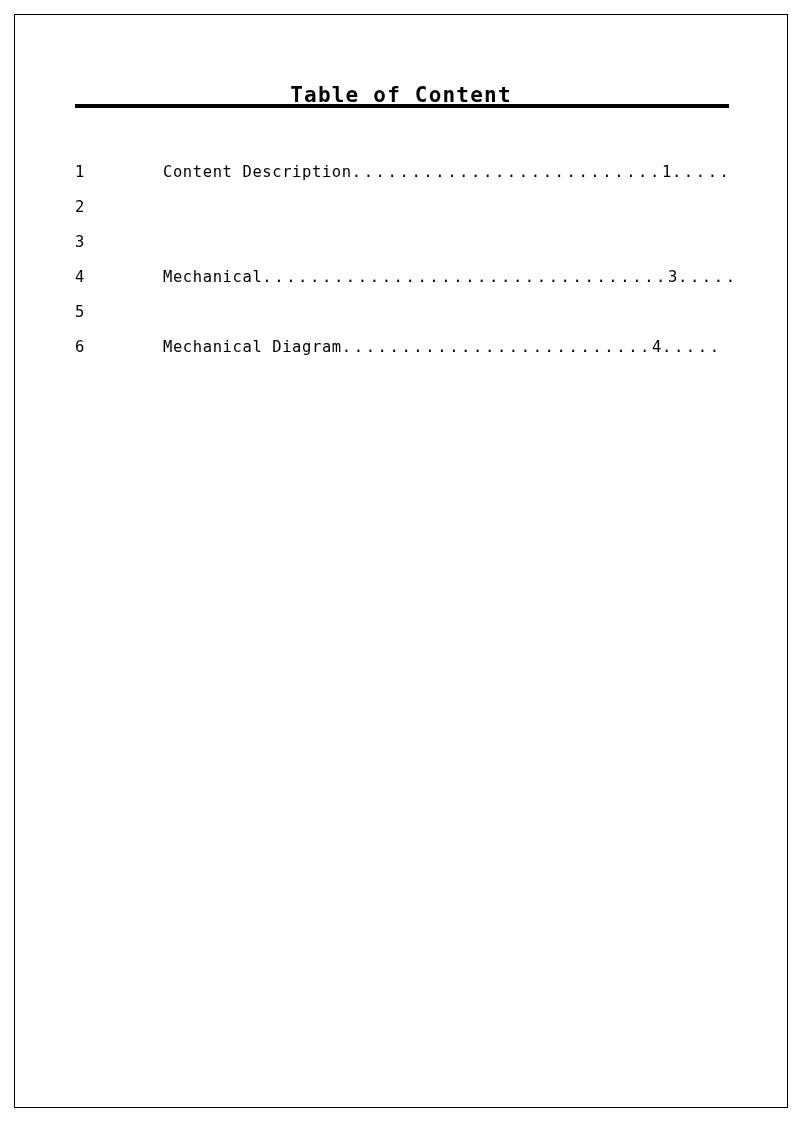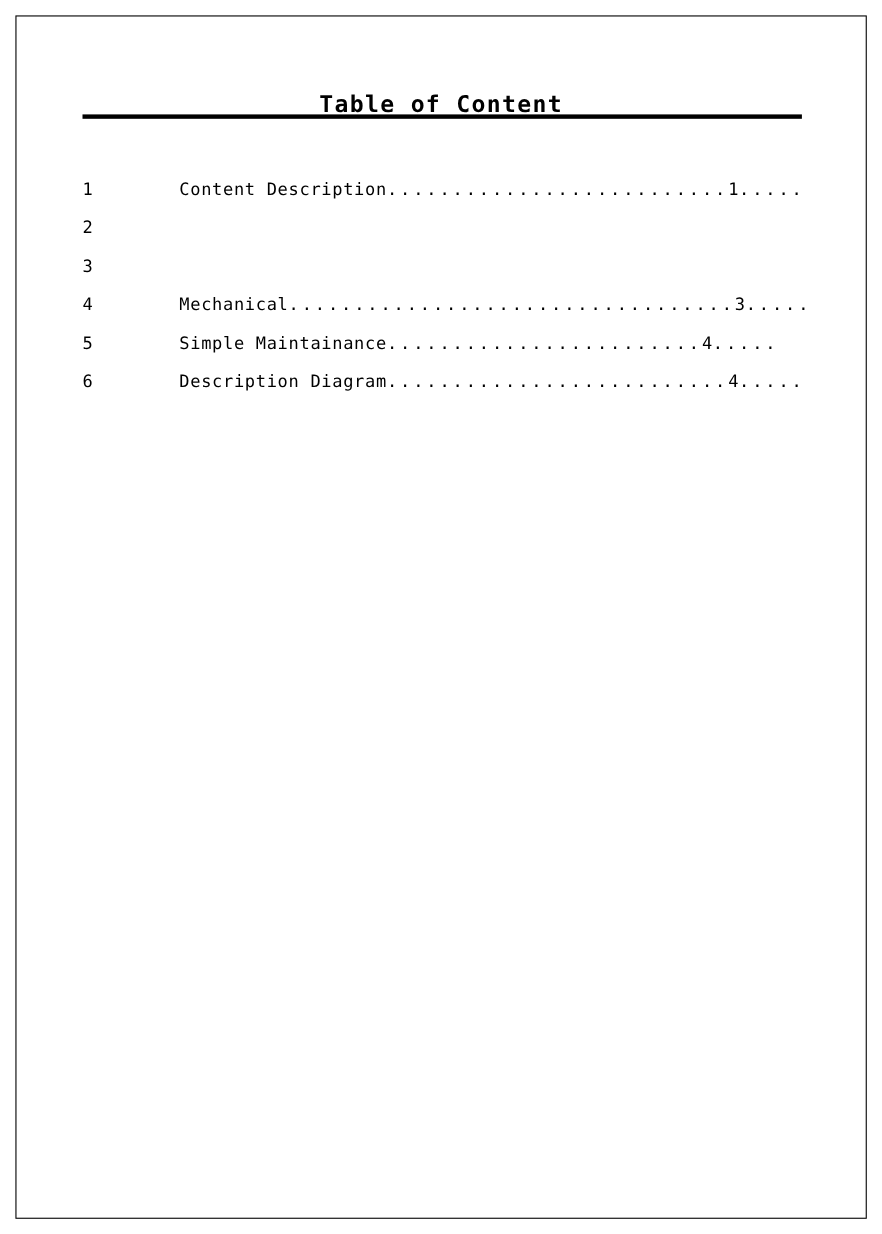--- a/index.html
+++ b/index.html
@@ -133,23 +133,22 @@
         <span class="toc-num">3</span>
       </div>
 
       <div class="toc-row">
         <span class="toc-num">4</span>
         <span class="toc-body"><span class="toc-label">Mechanical</span><span class="dots-a">..................................</span><span class="toc-page">3</span><span class="dots-b">.....</span></span>
       </div>
 
       <div class="toc-row">
         <span class="toc-num">5</span>
-        <span class="toc-body"><span class="toc-label">Simple Maintainance</span><span class="dots-a">........................</span><span class="toc-page">4</span><span class="dots-b">.....</span></span>
       </div>
 
       <div class="toc-row">
         <span class="toc-num">6</span>
-        <span class="toc-body"><span class="toc-label">Description Diagram</span><span class="dots-a">..........................</span><span class="toc-page">4</span><span class="dots-b">.....</span></span>
+        <span class="toc-body"><span class="toc-label">Mechanical Diagram</span><span class="dots-a">..........................</span><span class="toc-page">4</span><span class="dots-b">.....</span></span>
       </div>
 
     </div>
   </div>
 </div>
 
 </body></html>

